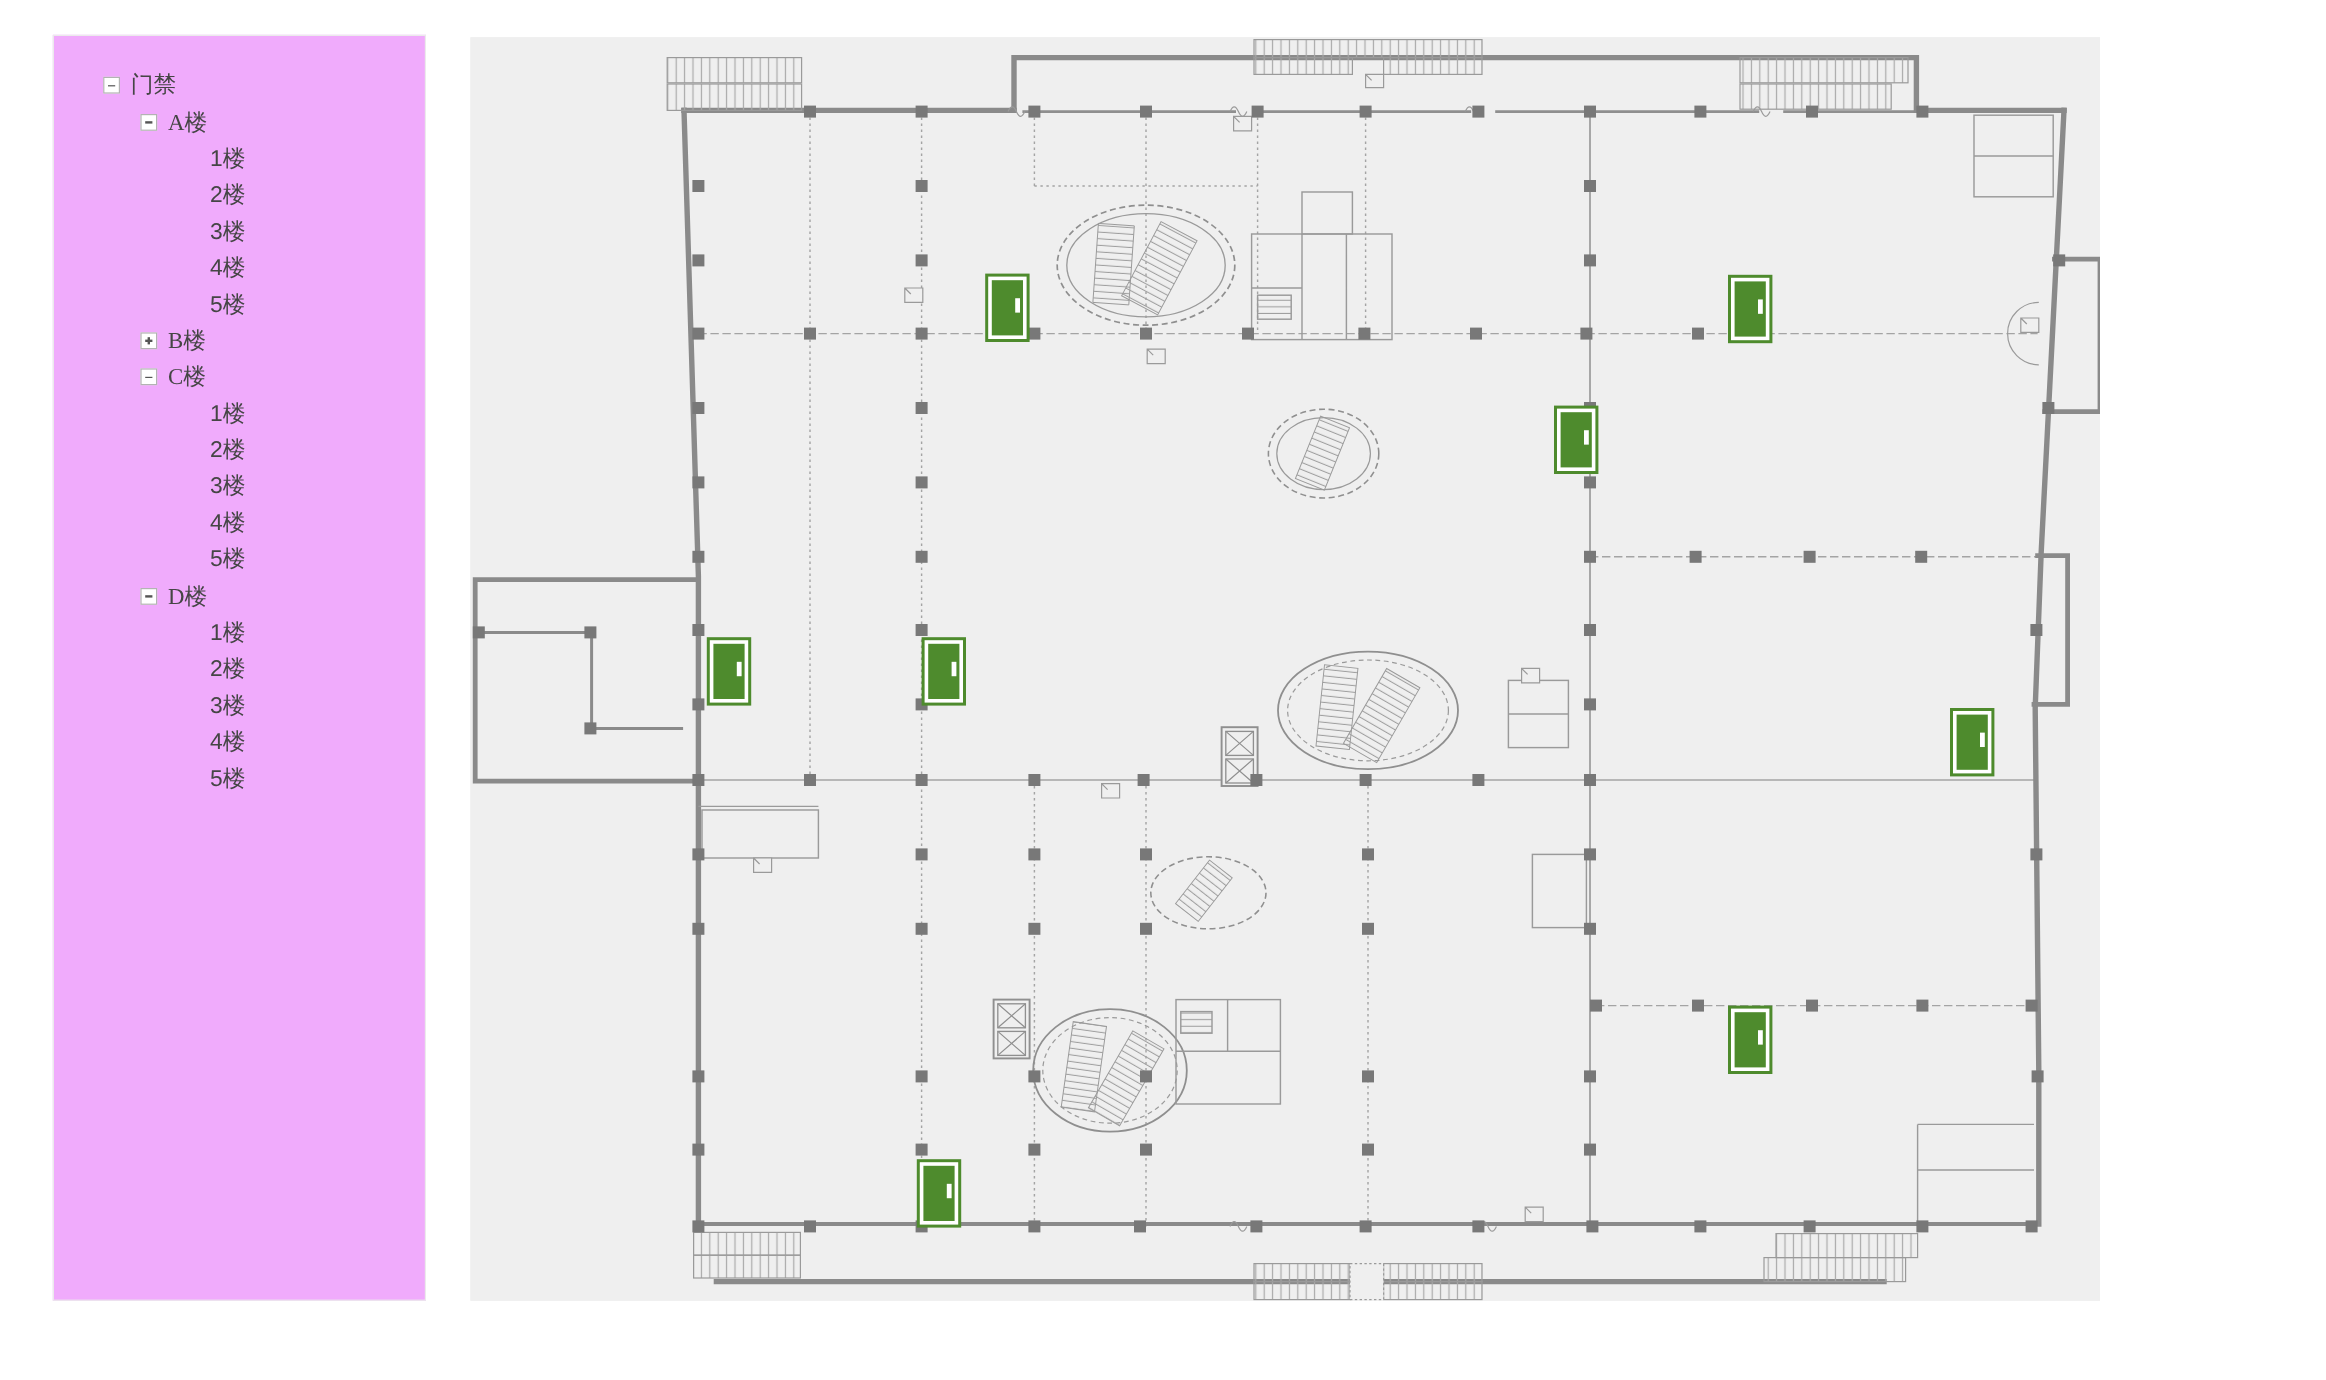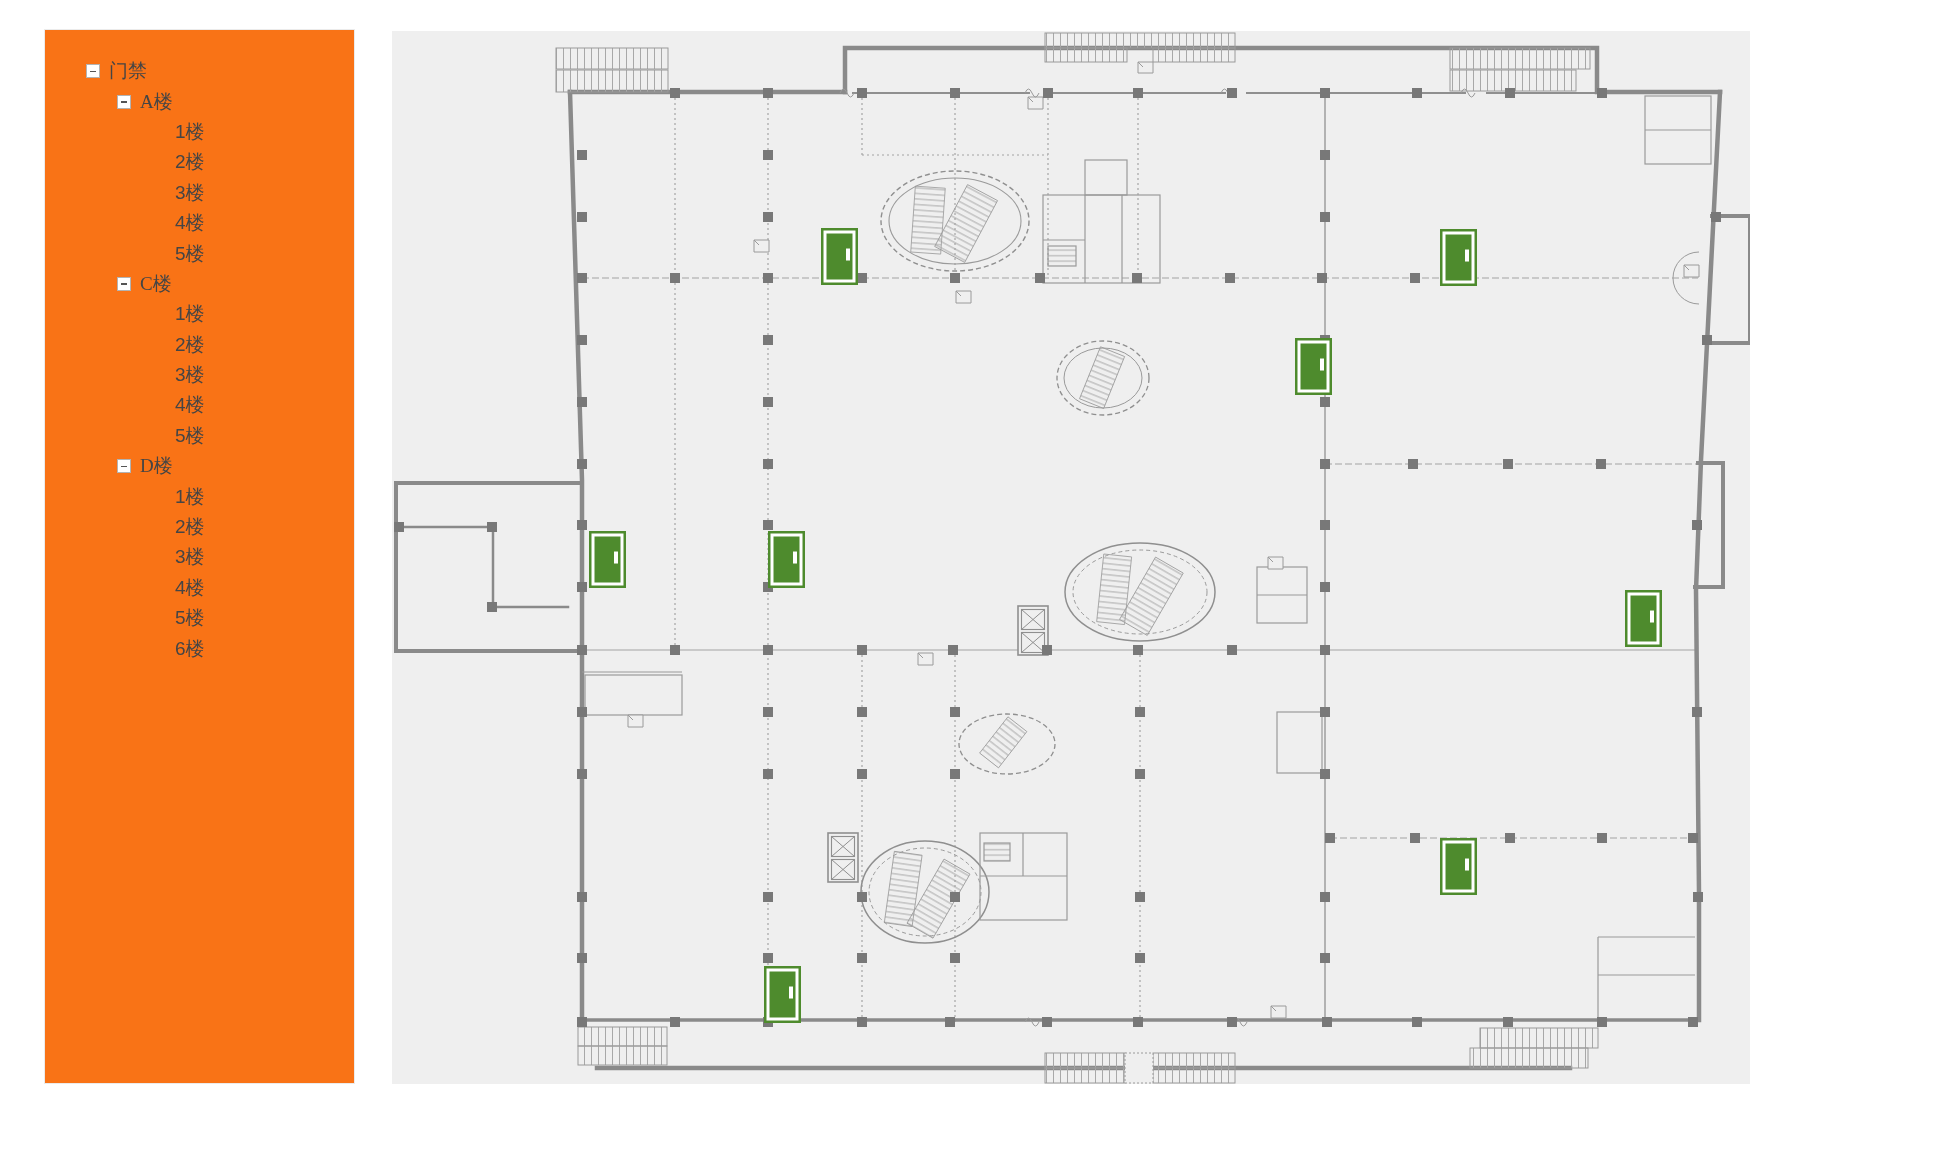--- a/index.html
+++ b/index.html
@@ -4,21 +4,21 @@
 <style>
   html,body{margin:0;padding:0;}
   body{
     width:1938px;height:1150px;overflow:hidden;position:relative;
     background:#ffffff;
     font-family:"Liberation Sans","DejaVu Sans",sans-serif;
   }
   
   .sidebar{
     position:absolute;left:44px;top:29px;width:311px;height:1055px;
-    background:#f97316;border:1px solid #ebebeb;box-sizing:border-box;
+    background:#f0abfc;border:1px solid #ebebeb;box-sizing:border-box;
   }
   .tree{padding-top:26px;}
   .tree-row{
     height:30.4px;display:flex;align-items:center;
     font-size:19px;color:#454545;white-space:nowrap;cursor:default;
   }
   .tree-row.lvl0{padding-left:41px;}
   .tree-row.lvl1{padding-left:72px;font-family:Liberation Serif, serif;}
   .tree-row.lvl2{padding-left:130px;}
   .expander{
@@ -60,20 +60,24 @@
       <div class="tree-row lvl2">
         <span>3楼</span>
       </div>
       <div class="tree-row lvl2">
         <span>4楼</span>
       </div>
       <div class="tree-row lvl2">
         <span>5楼</span>
       </div>
       <div class="tree-row lvl1">
+        <span class="expander plus"></span>
+        <span>B楼</span>
+      </div>
+      <div class="tree-row lvl1">
         <span class="expander"></span>
         <span>C楼</span>
       </div>
       <div class="tree-row lvl2">
         <span>1楼</span>
       </div>
       <div class="tree-row lvl2">
         <span>2楼</span>
       </div>
       <div class="tree-row lvl2">
@@ -96,23 +100,20 @@
         <span>2楼</span>
       </div>
       <div class="tree-row lvl2">
         <span>3楼</span>
       </div>
       <div class="tree-row lvl2">
         <span>4楼</span>
       </div>
       <div class="tree-row lvl2">
         <span>5楼</span>
-      </div>
-      <div class="tree-row lvl2">
-        <span>6楼</span>
       </div>
     </div>
 </div>
 
 <div class="plan">
 <svg id="plan-svg" viewBox="392 31 1358 1053" width="1358" height="1053" xmlns="http://www.w3.org/2000/svg">
   <defs>
     <pattern id="vhatch" width="7" height="8" patternUnits="userSpaceOnUse">
       <path d="M3.5,0 V8" stroke="#a8a8a8" stroke-width="1"></path>
     </pattern>

